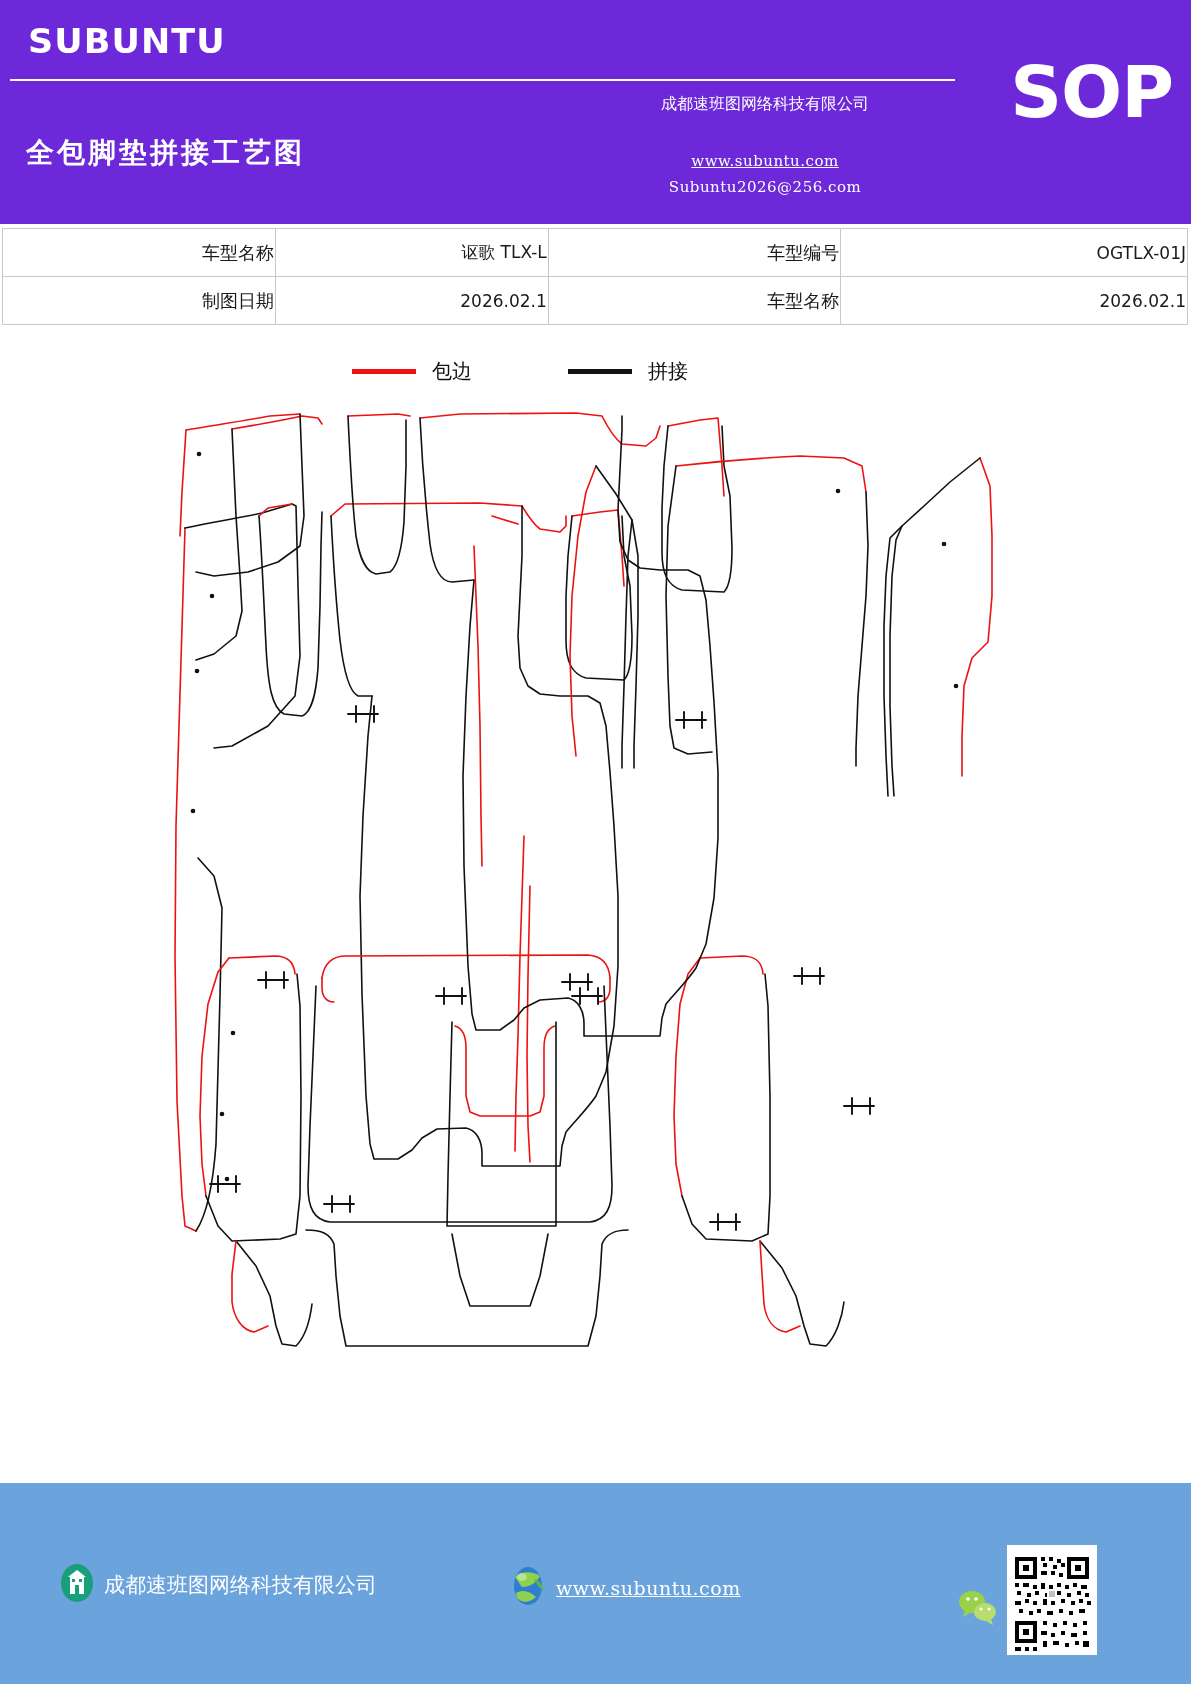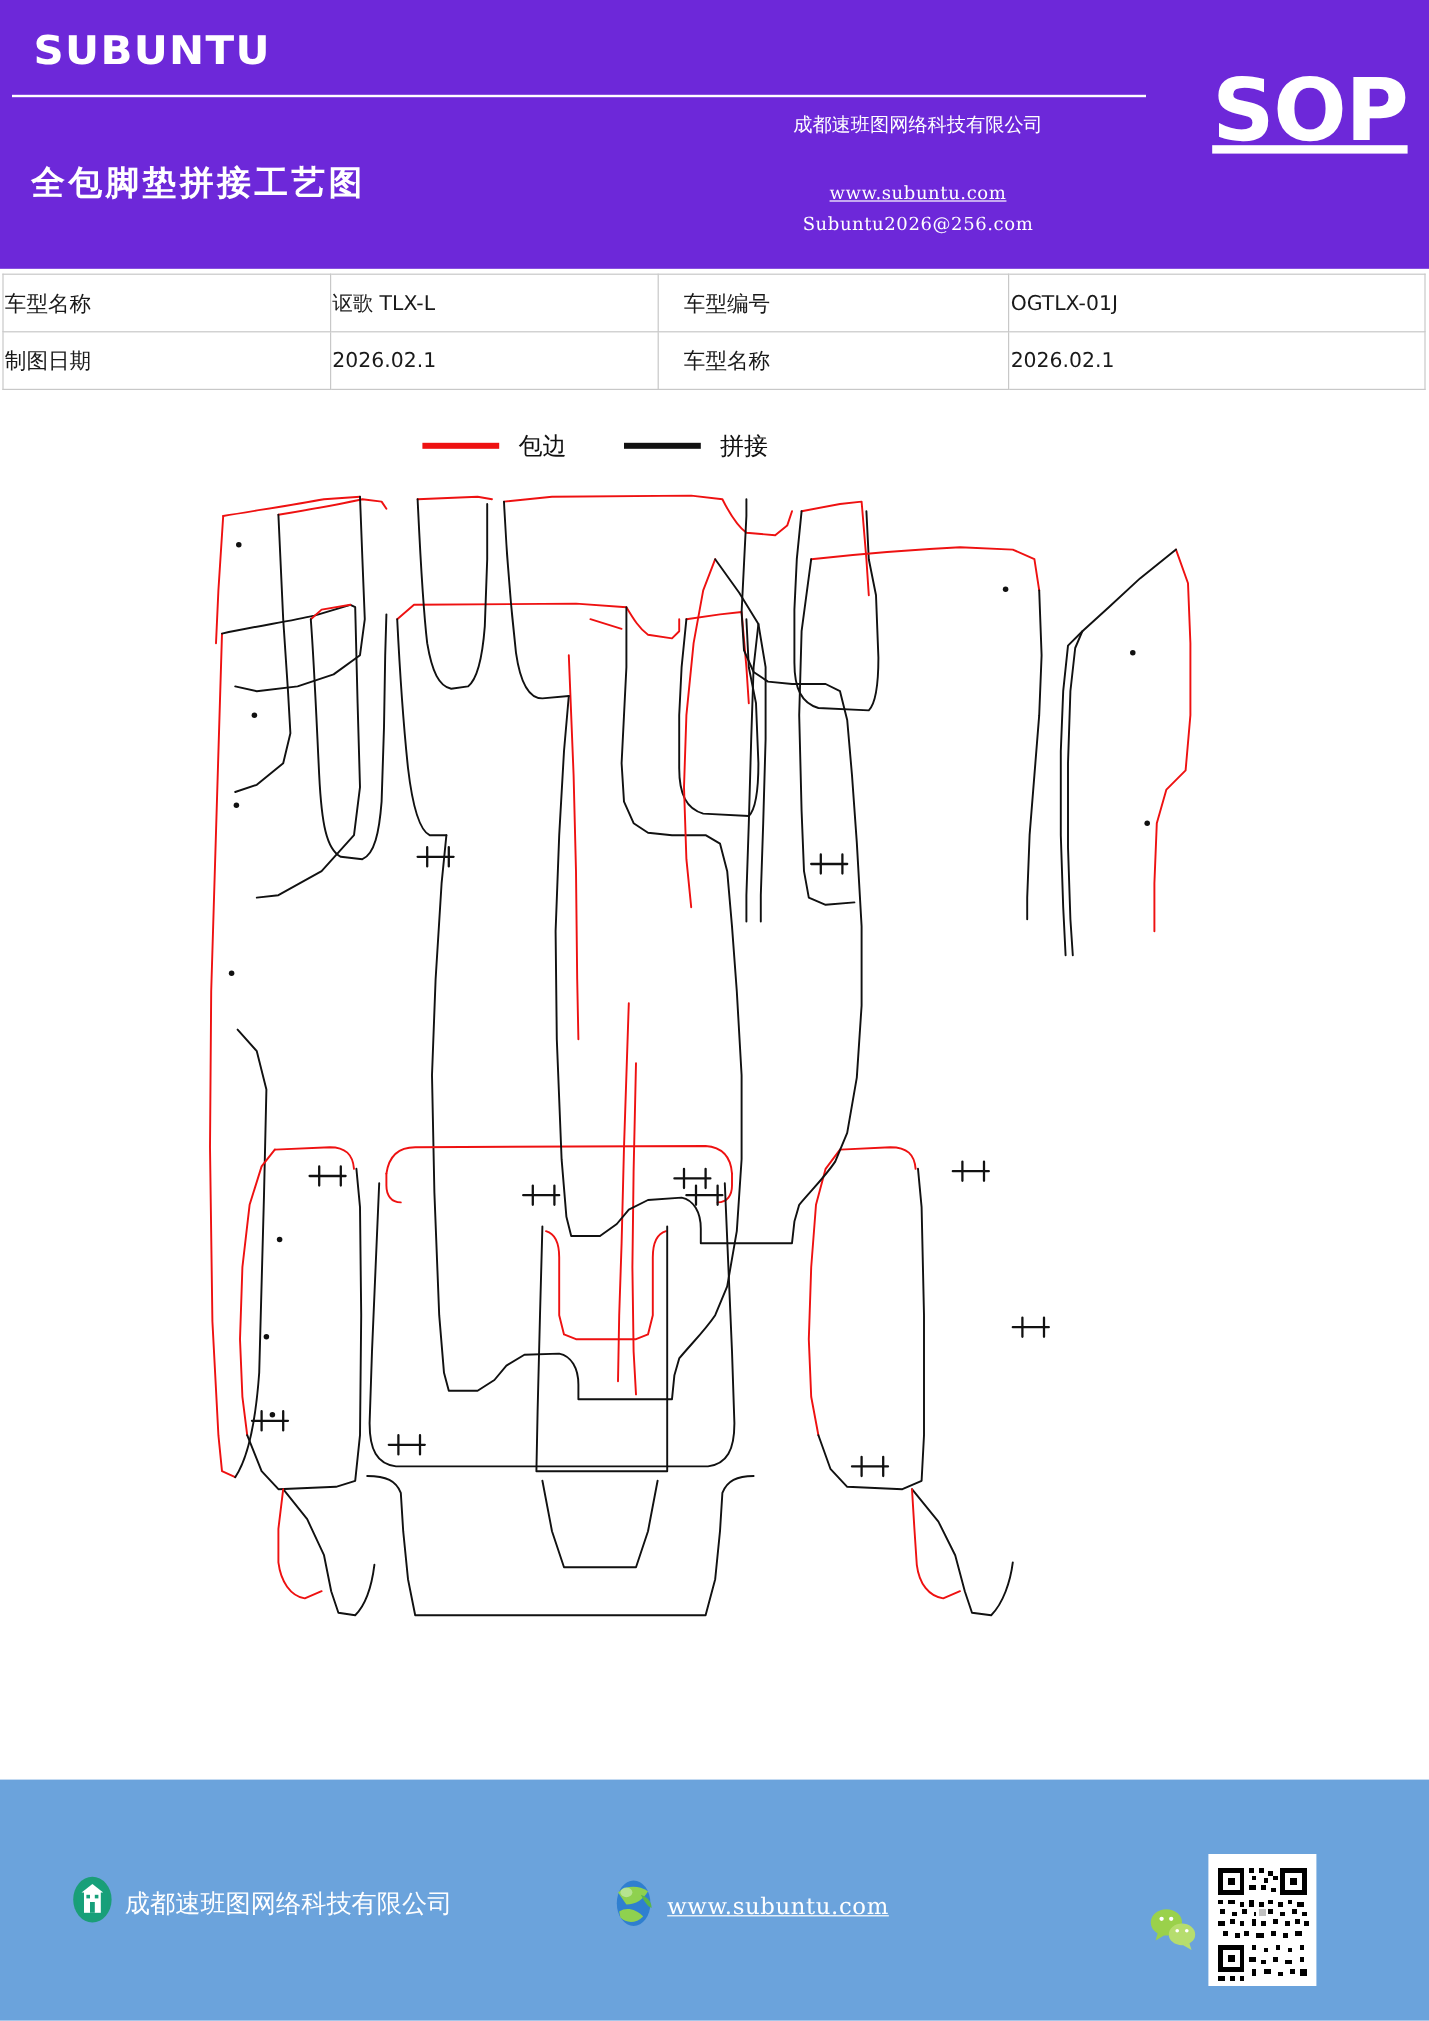--- a/index.html
+++ b/index.html
@@ -63,49 +63,48 @@
     letter-spacing:0.5px;
   }
   .sop-badge{
     position:absolute;right:18px;top:56px;
     font-family:"DejaVu Sans", sans-serif;
     font-weight:bold;
     font-size:72px;
     color:#ffffff;
     line-height:1;
     letter-spacing:-1px;
-    text-decoration:underline;
   }
   
   .info-table{
     position:absolute;left:2px;top:228px;width:1186px;
     border-collapse:collapse;
     table-layout:fixed;
   }
   .info-table td{
     border:1px solid #c8c8c8;
     height:45px;
-    text-align:left;
+    text-align:right;
     vertical-align:middle;
     font-family:"DejaVu Sans", sans-serif;
     font-size:17px;
     color:#1a1a1a;
   }
   .info-table td.lbl{font-family:"DejaVu Serif", serif;font-size:18px;}
   .col-a{width:23.4%;}
   .col-b{width:23.4%;}
   .col-c{width:23.4%;padding-left:21px;}
   .col-d{width:29.8%;}
   
   .legend{
     position:absolute;left:0;top:358px;width:1191px;height:34px;
   }
   .legend-inner{
     position:absolute;left:352px;top:0;
-    display:flex;align-items:center;gap:48px;justify-content:center;
+    display:flex;align-items:center;gap:96px;justify-content:center;
   }
   .legend-item{display:flex;align-items:center;gap:16px;}
   .swatch{display:block;width:64px;height:5px;}
   .legend-label{
     font-family:"DejaVu Sans", sans-serif;
     font-size:20px;color:#111111;
   }
   
   .drawing{
     position:absolute;left:0;top:396px;width:1191px;height:1040px;

